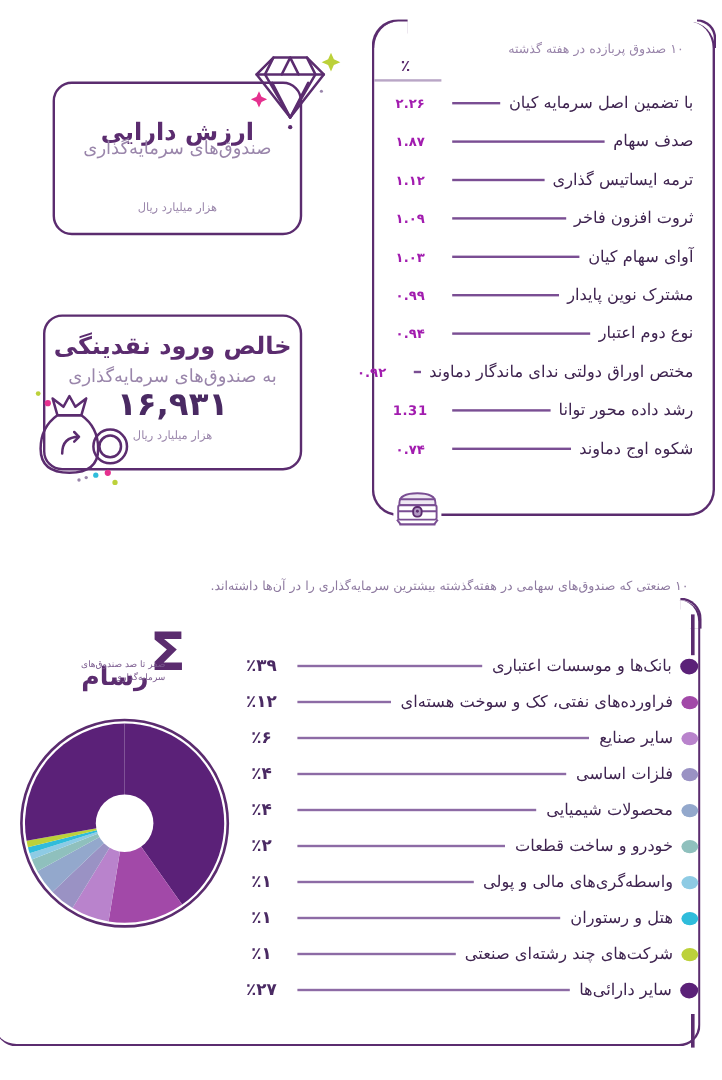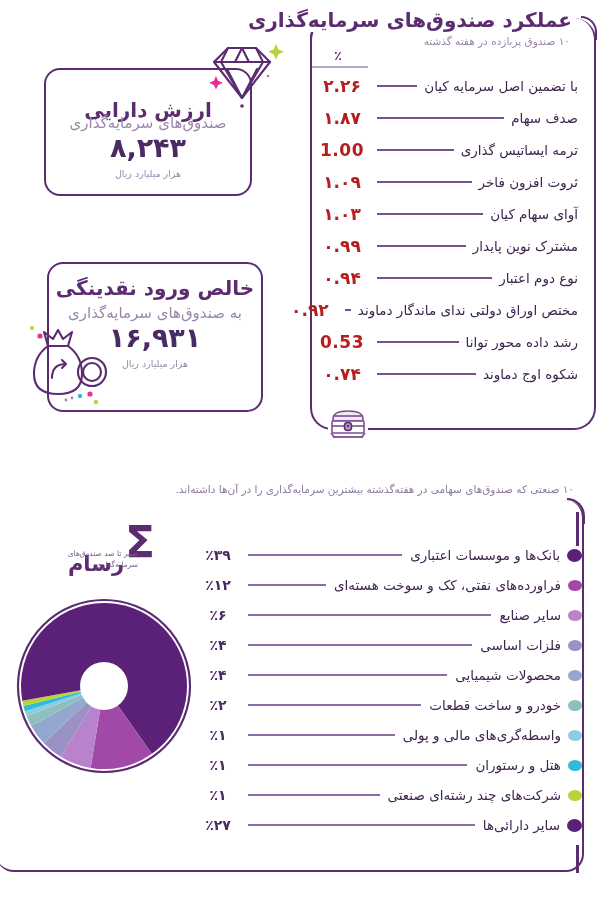--- a/index.html
+++ b/index.html
@@ -96,23 +96,23 @@
     height:32px;
     display:flex;
     align-items:center;
     flex-direction:row;
   }
   .fund-val{
     width:56px;
     flex:0 0 56px;
     order:3;
     text-align:center;
-    font-size:17px;
+    font-size:11px;
     font-weight:bold;
-    color:#b91c1c;
+    color:#a21caf;
     letter-spacing:0.5px;
   }
   .fund-line{
     order:2;
     flex:1 1 auto;
     height:1.6px;
     background:#7a4e93;
     margin:0 7px;
     min-width:6px;
   }
@@ -134,21 +134,21 @@
 
   
   .card{
     position:absolute;
     border:2.5px solid #5b2c6f;
     border-radius:16px;
     box-sizing:border-box;
     background:#fff;
   }
   .card-1{ left:44px; top:68px; width:208px; height:128px;}
-  .card-2{ left:36px; top:262px; width:216px; height:150px;margin-left:11px;}
+  .card-2{ left:36px; top:262px; width:216px; height:130px;}
   .card-title{
     position:absolute;
     left:0;right:0;
     text-align:center;
     font-weight:bold;
     color:#5b2c6f;
     letter-spacing:-0.3px;
     white-space:nowrap;
   }
   .card-1 .card-title{top:16px;font-size:20px;margin-top:12px;}
@@ -231,41 +231,40 @@
   .logo-wrap{position:absolute;left:28px;top:518px;width:140px;height:64px;}
 </style>
 </head>
 <body>
 
 <div class="stage">
 
   <div class="top-panel">
     <div class="top-panel-frame"></div>
 
-    <div class="top-title">عملکرد صندوق‌های سرمایه‌گذاری</div>
     <div class="top-sub">۱۰ صندوق پربازده در هفته گذشته</div>
 
     <div class="pct-head">٪</div>
     <div class="pct-head-rule"></div>
 
     <div class="fund-list">
         <div class="fund-row">
           <span class="fund-name">با تضمین اصل سرمایه کیان</span>
           <span class="fund-line"></span>
           <span class="fund-val">۲.۲۶</span>
         </div>
         <div class="fund-row">
           <span class="fund-name">صدف سهام</span>
           <span class="fund-line"></span>
           <span class="fund-val">۱.۸۷</span>
         </div>
         <div class="fund-row">
           <span class="fund-name">ترمه ایساتیس گذاری</span>
           <span class="fund-line"></span>
-          <span class="fund-val">1.00</span>
+          <span class="fund-val">۱.۱۲</span>
         </div>
         <div class="fund-row">
           <span class="fund-name">ثروت افزون فاخر</span>
           <span class="fund-line"></span>
           <span class="fund-val">۱.۰۹</span>
         </div>
         <div class="fund-row">
           <span class="fund-name">آوای سهام کیان</span>
           <span class="fund-line"></span>
           <span class="fund-val">۱.۰۳</span>
@@ -281,21 +280,21 @@
           <span class="fund-val">۰.۹۴</span>
         </div>
         <div class="fund-row">
           <span class="fund-name">مختص اوراق دولتی ندای ماندگار دماوند</span>
           <span class="fund-line"></span>
           <span class="fund-val">۰.۹۲</span>
         </div>
         <div class="fund-row">
           <span class="fund-name">رشد داده محور توانا</span>
           <span class="fund-line"></span>
-          <span class="fund-val">0.53</span>
+          <span class="fund-val">1.31</span>
         </div>
         <div class="fund-row">
           <span class="fund-name">شکوه اوج دماوند</span>
           <span class="fund-line"></span>
           <span class="fund-val">۰.۷۴</span>
         </div>
       </div>
 
     <div class="chest">
       <svg viewBox="0 0 40 34" width="40" height="34" aria-hidden="true">
@@ -309,21 +308,20 @@
           <path d="M3 27 L6 31 M37 27 L34 31"></path>
           <line x1="5" y1="31" x2="35" y2="31" stroke-width="1.8"></line>
         </g>
       </svg>
     </div>
   </div>
 
   <div class="card card-1">
     <div class="card-title">ارزش دارایی</div>
     <div class="card-sub">صندوق‌های سرمایه‌گذاری</div>
-    <div class="card-num">۸,۲۴۳</div>
     <div class="card-unit">هزار میلیارد ریال</div>
   </div>
 
   <div class="diamond-ico">
     <svg viewBox="0 0 92 78" width="92" height="78" aria-hidden="true">
       <g fill="none" stroke="#5b2c6f" stroke-width="2.1" stroke-linejoin="round" stroke-linecap="round">
         <path d="M18 26 L32 12 L60 12 L74 26 L46 62 Z"></path>
         <path d="M18 26 L74 26"></path>
         <path d="M32 12 L25 26 L46 62 L67 26 L60 12"></path>
         <path d="M46 12 L39 26 M46 12 L53 26"></path>

